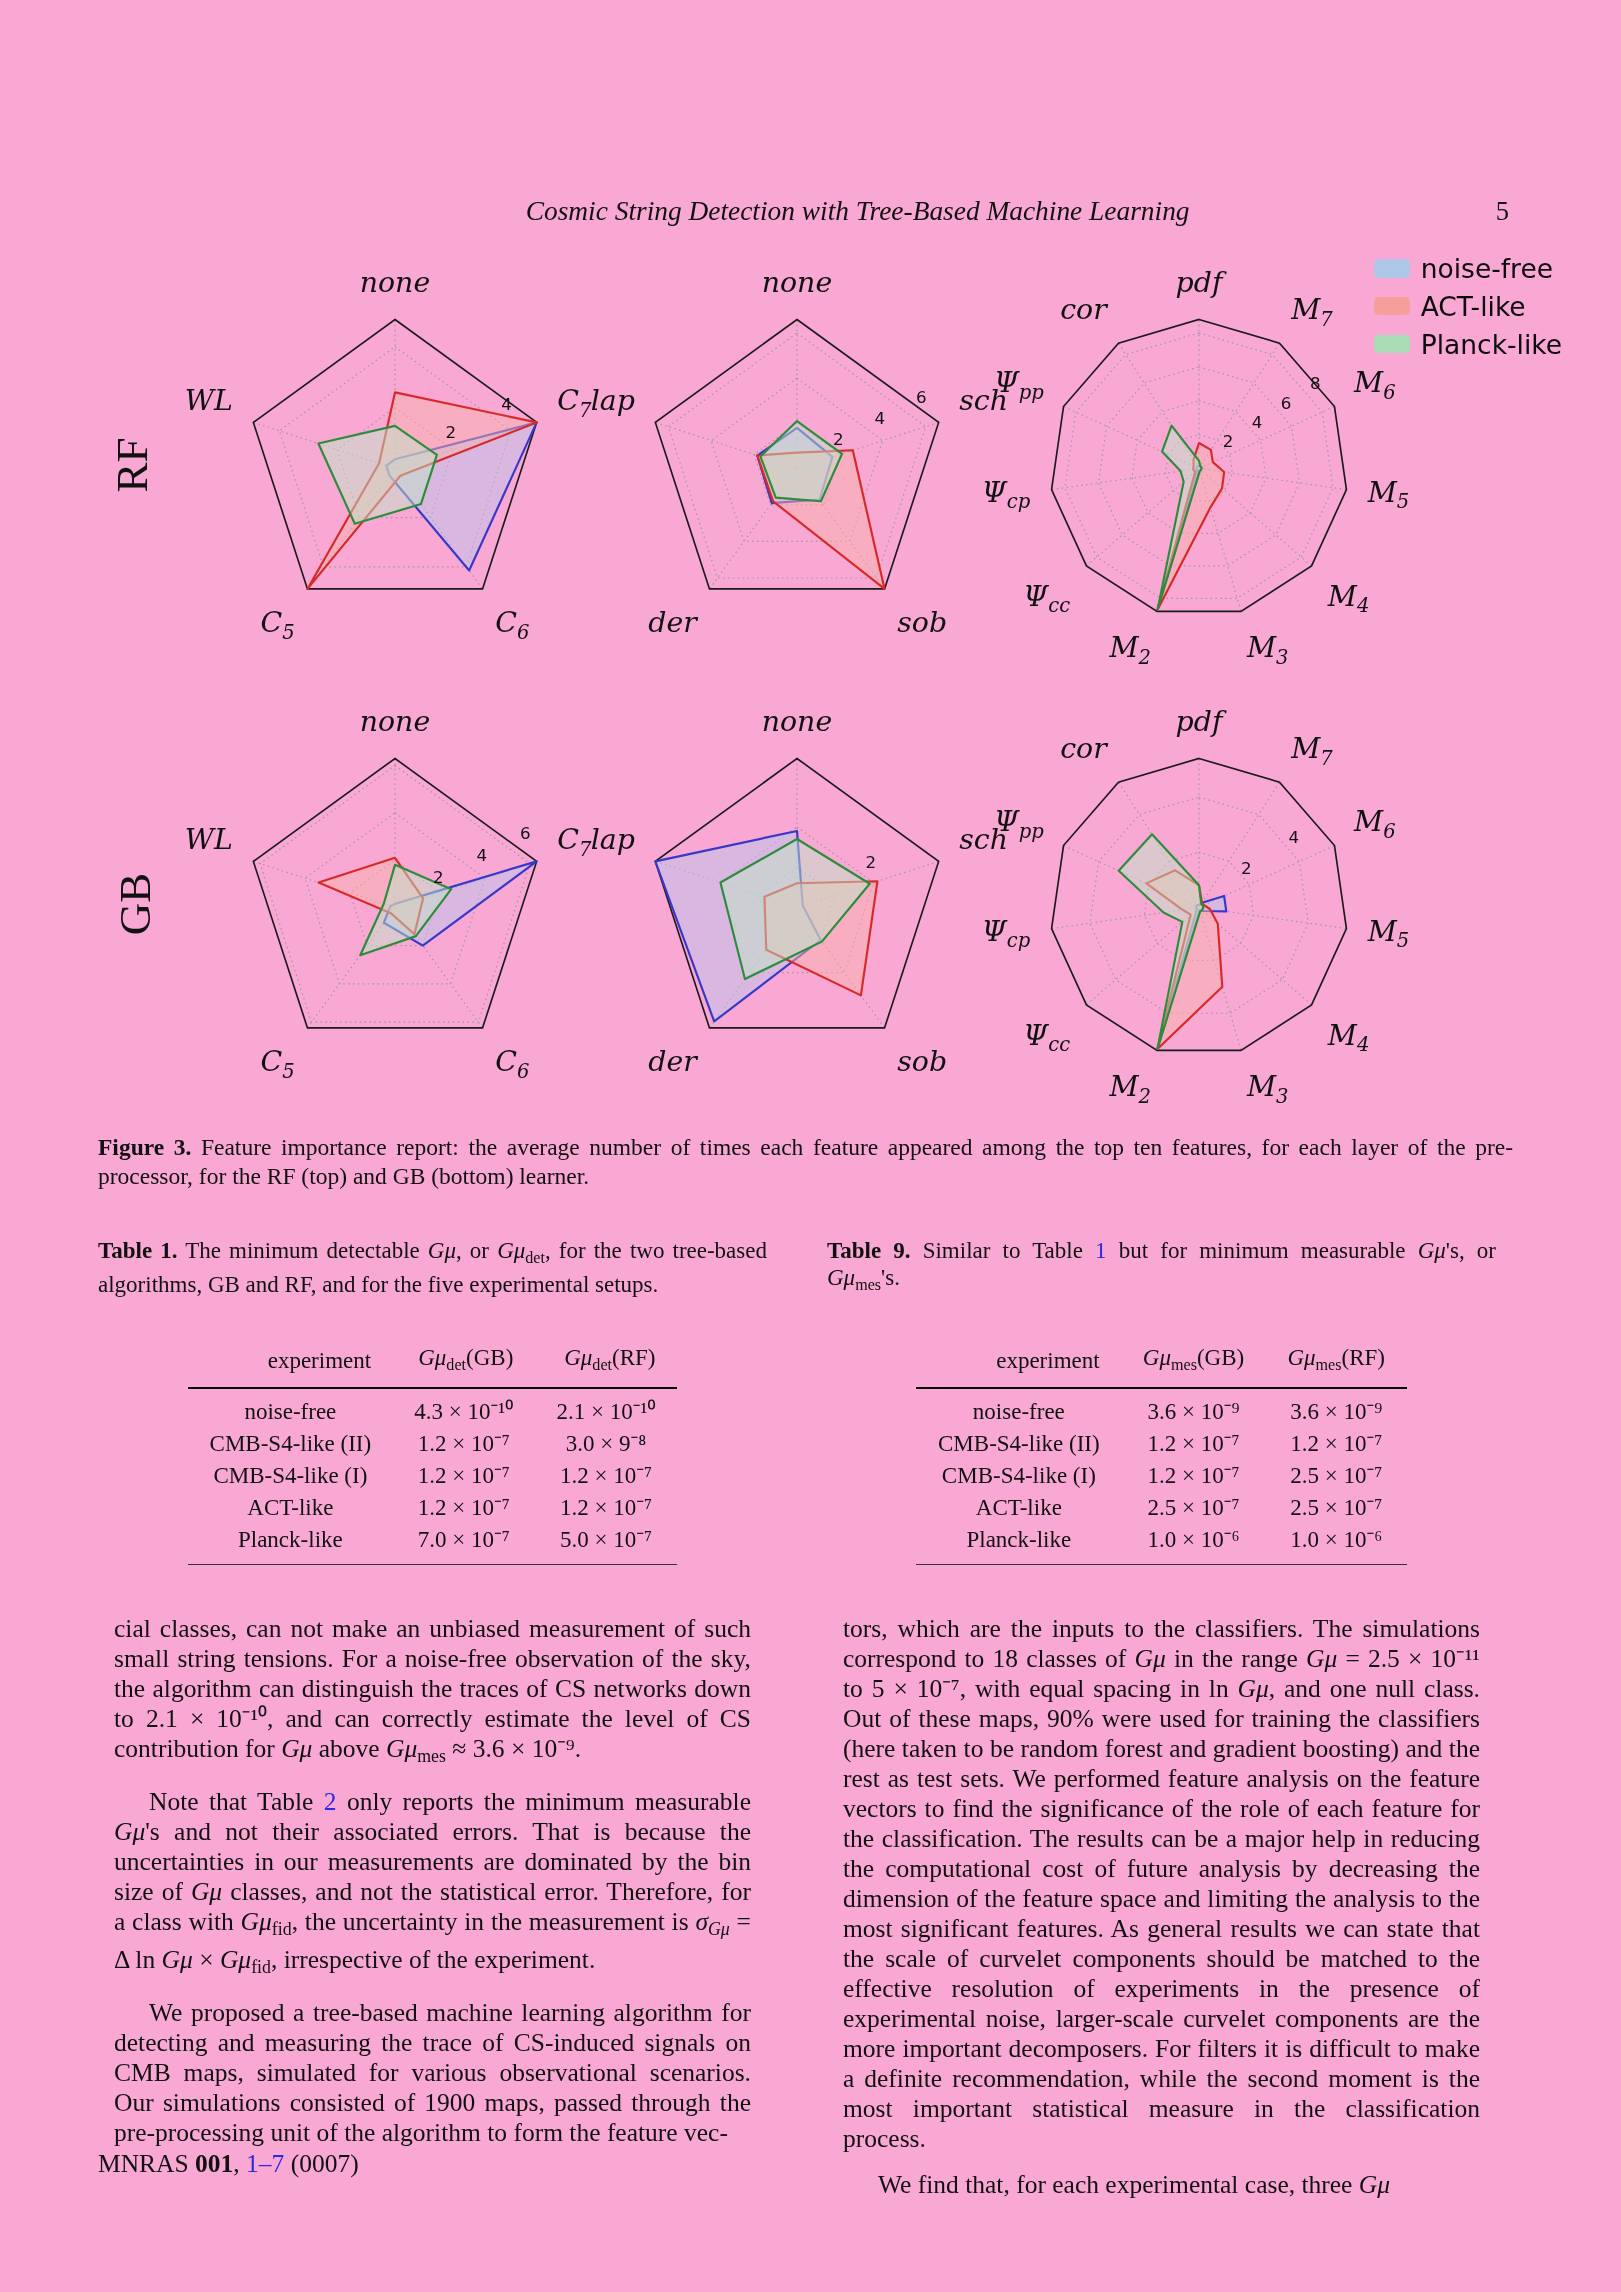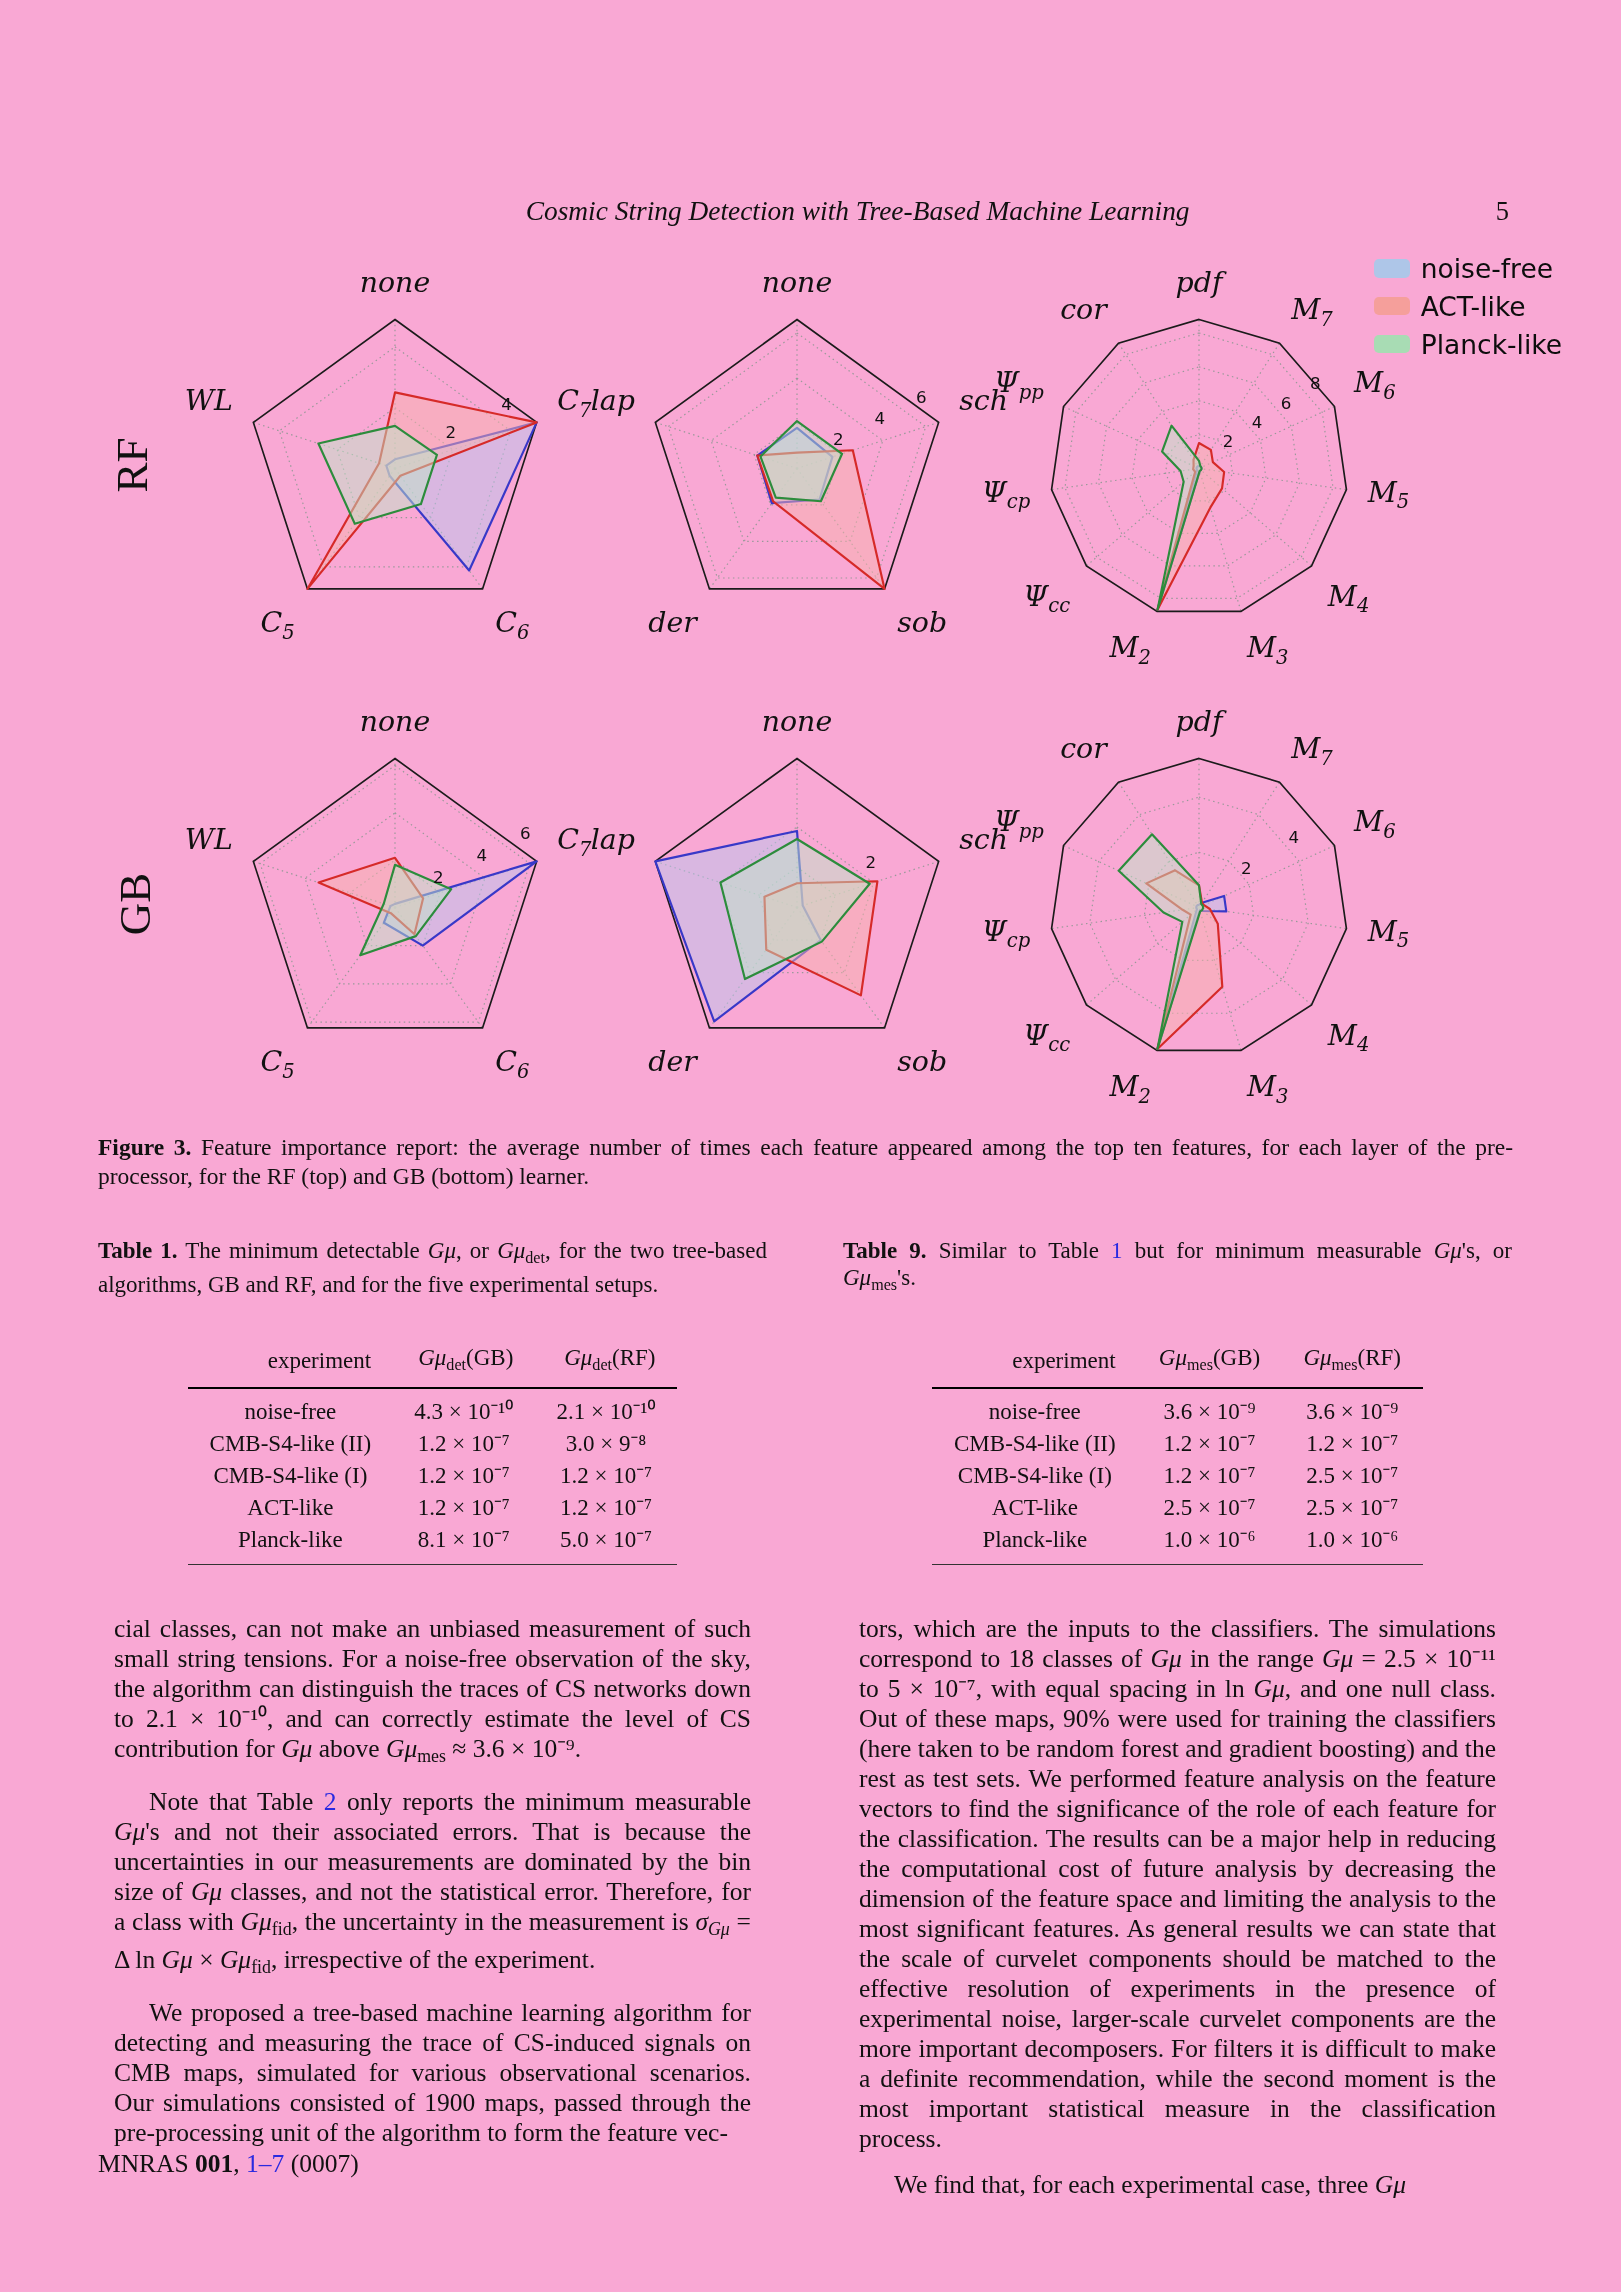--- a/index.html
+++ b/index.html
@@ -19,21 +19,21 @@
   .chart-cell{width:402px;height:439px;position:relative;}
   .chart-cell svg{overflow:visible;}
   .legend{position:absolute;top:7.8px;right:59px;display:flex;flex-direction:column;gap:6.9px;}
   .legend-item{display:flex;align-items:center;gap:10.8px;}
   .legend-swatch{width:36px;height:18.6px;border-radius:4.9px;}
   .legend-label{font-family:"DejaVu Sans",sans-serif;font-size:26.5px;color:#0d0d0d;}
   
   .fig-caption{position:absolute;top:1133px;left:98px;width:1415px;
                font-size:23.5px;line-height:29px;text-align:justify;}
   
-  .columns{position:absolute;top:1237px;left:98px;width:1415px;display:flex;gap:76px;}
+  .columns{position:absolute;top:1237px;left:98px;width:1415px;display:flex;gap:60px;}
   .col{width:669px;}
   .tbl-caption{font-size:23px;line-height:27.4px;text-align:justify;}
   table{margin:43px auto 0;border-collapse:collapse;font-size:23px;}
   th,td{padding:2px 21.6px;text-align:center;font-weight:normal;line-height:28px;}
   thead th{padding-bottom:8.8px;border-bottom:2.2px solid #000;text-align:right;}
   tbody tr:first-child td{padding-top:8.8px;}
   tbody tr:last-child td{padding-bottom:9.8px;}
   tbody{border-bottom:1.4px solid #333;}
   .text-block{margin-top:49px;font-size:25.5px;line-height:30px;text-align:justify;}
   .text-block p{margin:16px;}
@@ -266,21 +266,21 @@
               <td>1.2 × 10⁻⁷</td>
               <td>1.2 × 10⁻⁷</td>
             </tr>
             <tr>
               <td>ACT-like</td>
               <td>1.2 × 10⁻⁷</td>
               <td>1.2 × 10⁻⁷</td>
             </tr>
             <tr>
               <td>Planck-like</td>
-              <td>8.1 × 10⁻⁷</td>
+              <td>7.0 × 10⁻⁷</td>
               <td>5.0 × 10⁻⁷</td>
             </tr>
           </tbody>
         </table>
       <div class="text-block">
         <p><span>cial classes, can not make an unbiased measurement of such small string tensions. For a noise-free observation of the sky, the algorithm can distinguish the traces of CS networks down to 2.1 × 10⁻¹⁰, and can correctly estimate the level of CS contribution for </span><span class="si">Gμ</span><span> above </span><span class="si">Gμ</span><span class="ssub">mes</span><span> ≈ 3.6 × 10⁻⁹.</span></p>
         <p class="indent"><span>Note that Table </span><span class="slink">2</span><span> only reports the minimum measurable </span><span class="si">Gμ</span><span>'s and not their associated errors. That is because the uncertainties in our measurements are dominated by the bin size of </span><span class="si">Gμ</span><span> classes, and not the statistical error. Therefore, for a class with </span><span class="si">Gμ</span><span class="ssub">fid</span><span>, the uncertainty in the measurement is </span><span class="si">σ</span><span class="si ssub">Gμ</span><span> = Δ ln </span><span class="si">Gμ</span><span> × </span><span class="si">Gμ</span><span class="ssub">fid</span><span>, irrespective of the experiment.</span></p>
         <p class="indent"><span>We proposed a tree-based machine learning algorithm for detecting and measuring the trace of CS-induced signals on CMB maps, simulated for various observational scenarios. Our simulations consisted of 1900 maps, passed through the pre-processing unit of the algorithm to form the feature vec-</span></p>
       </div>
     </div>

